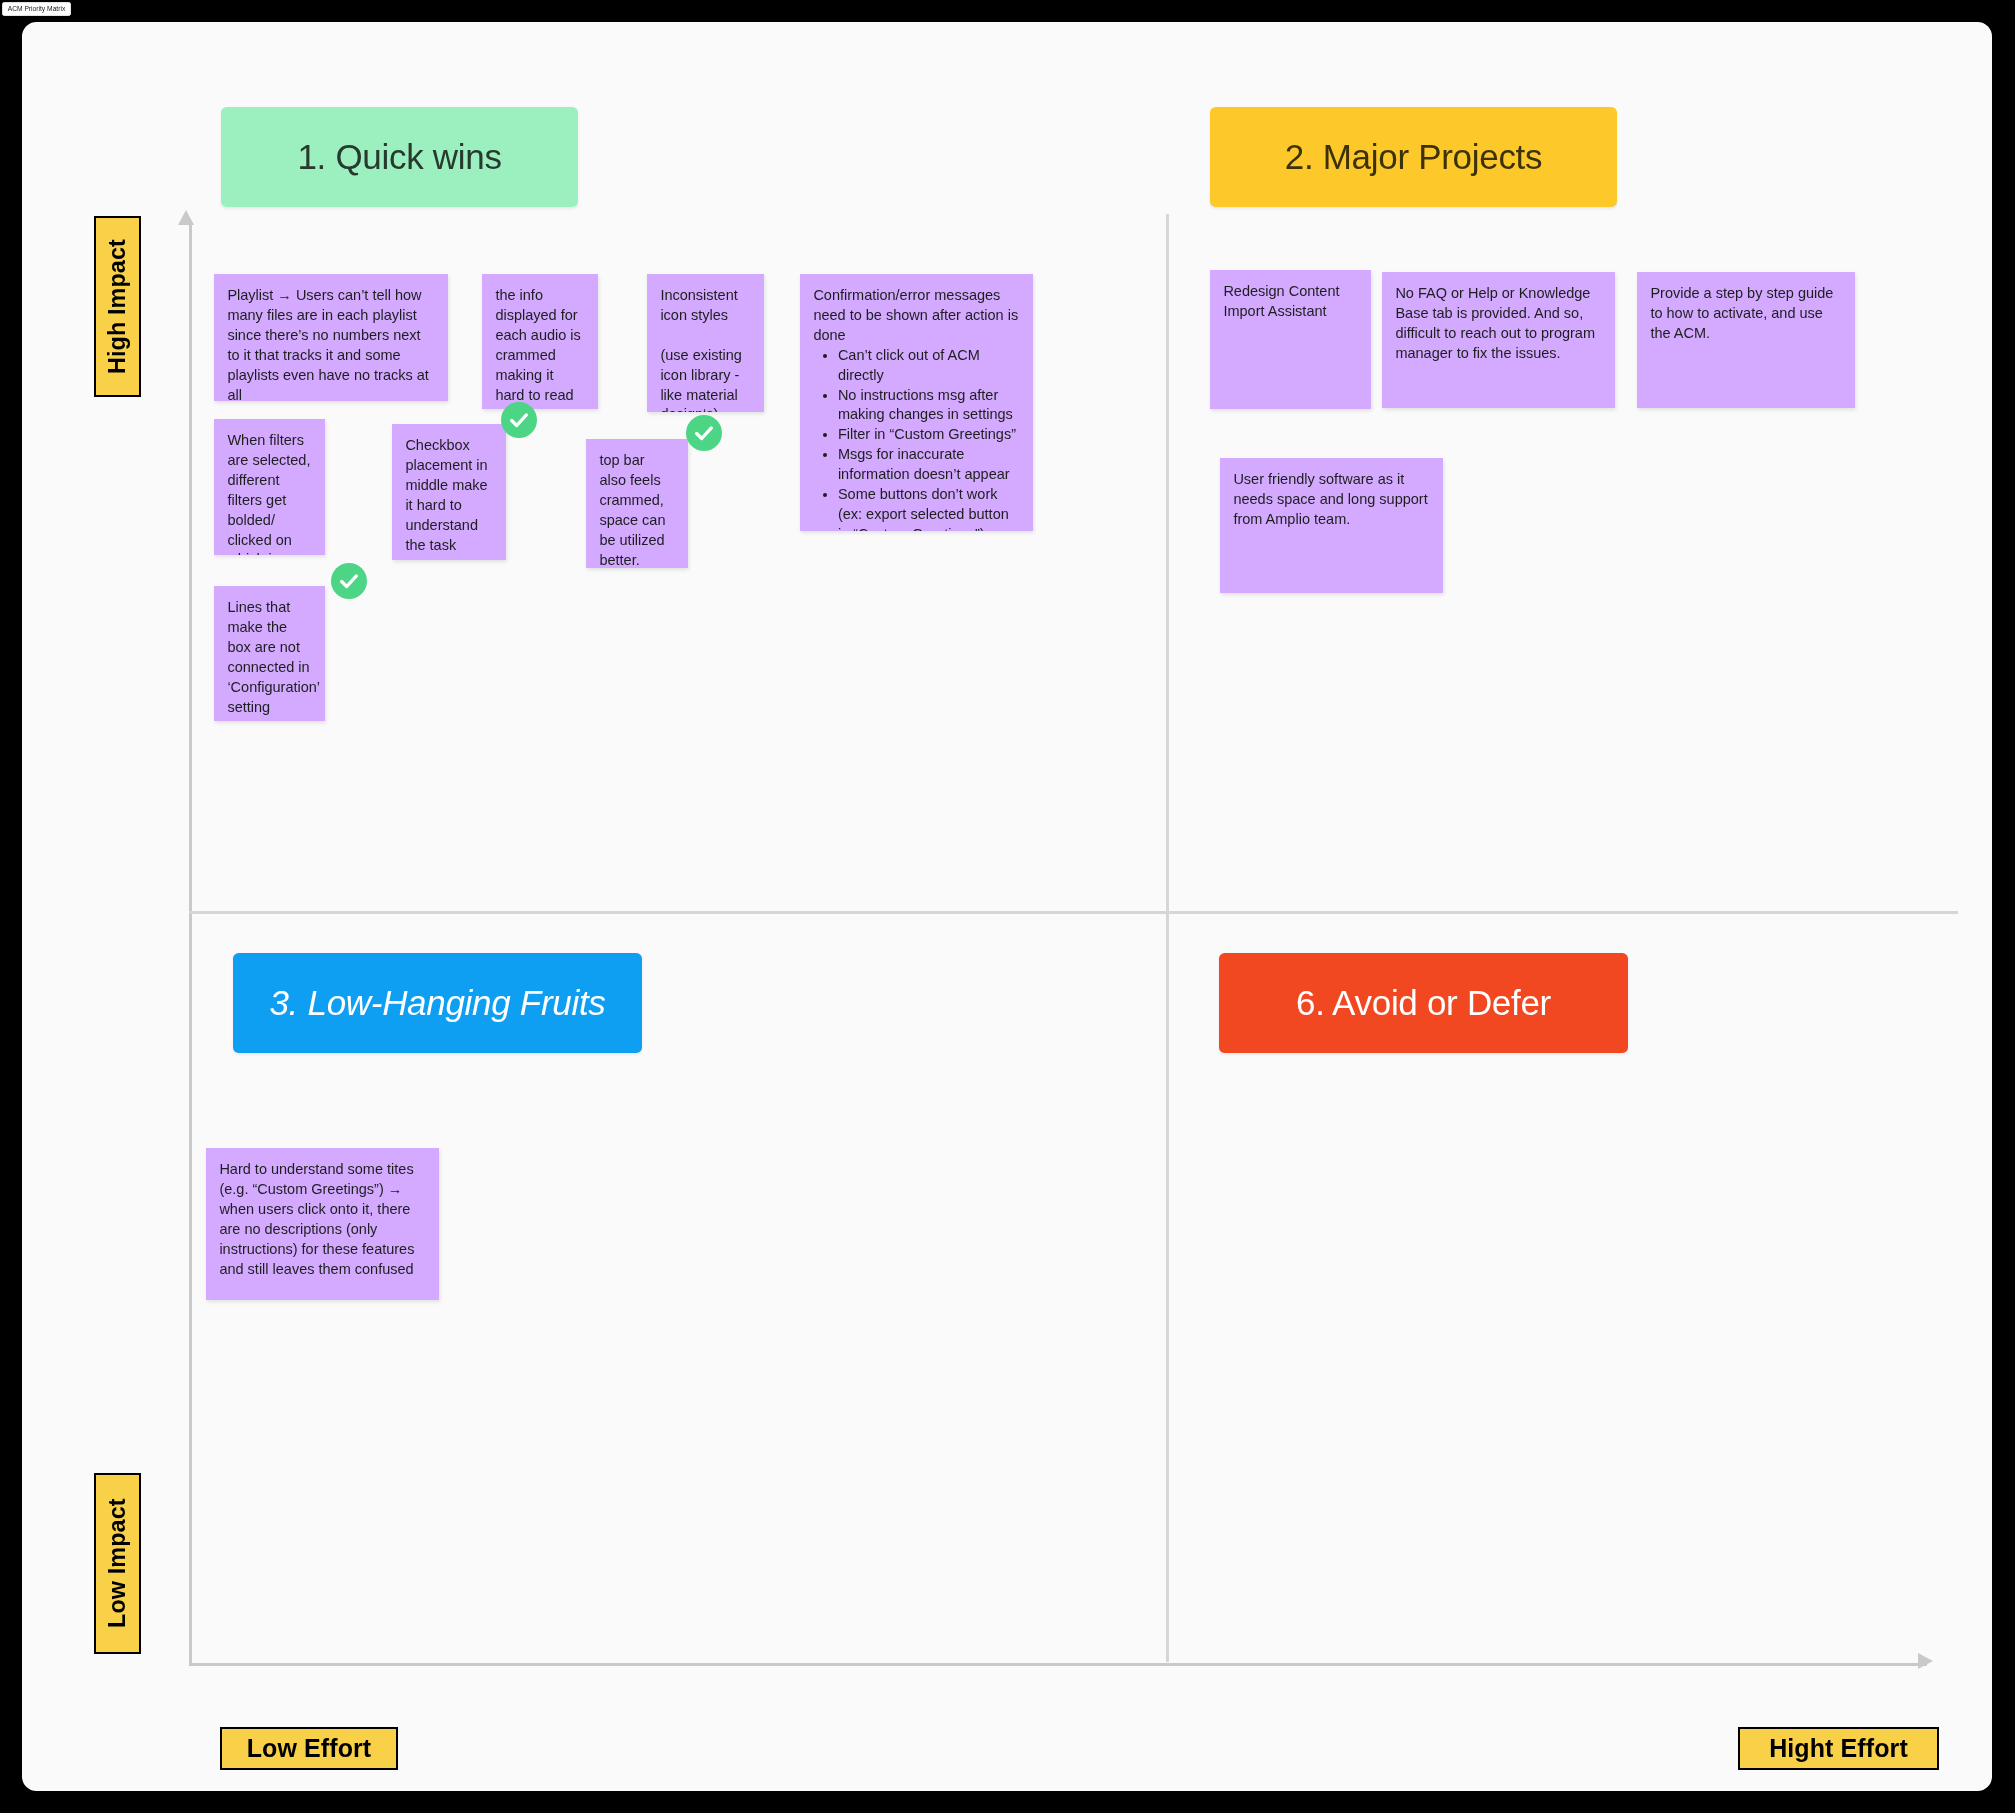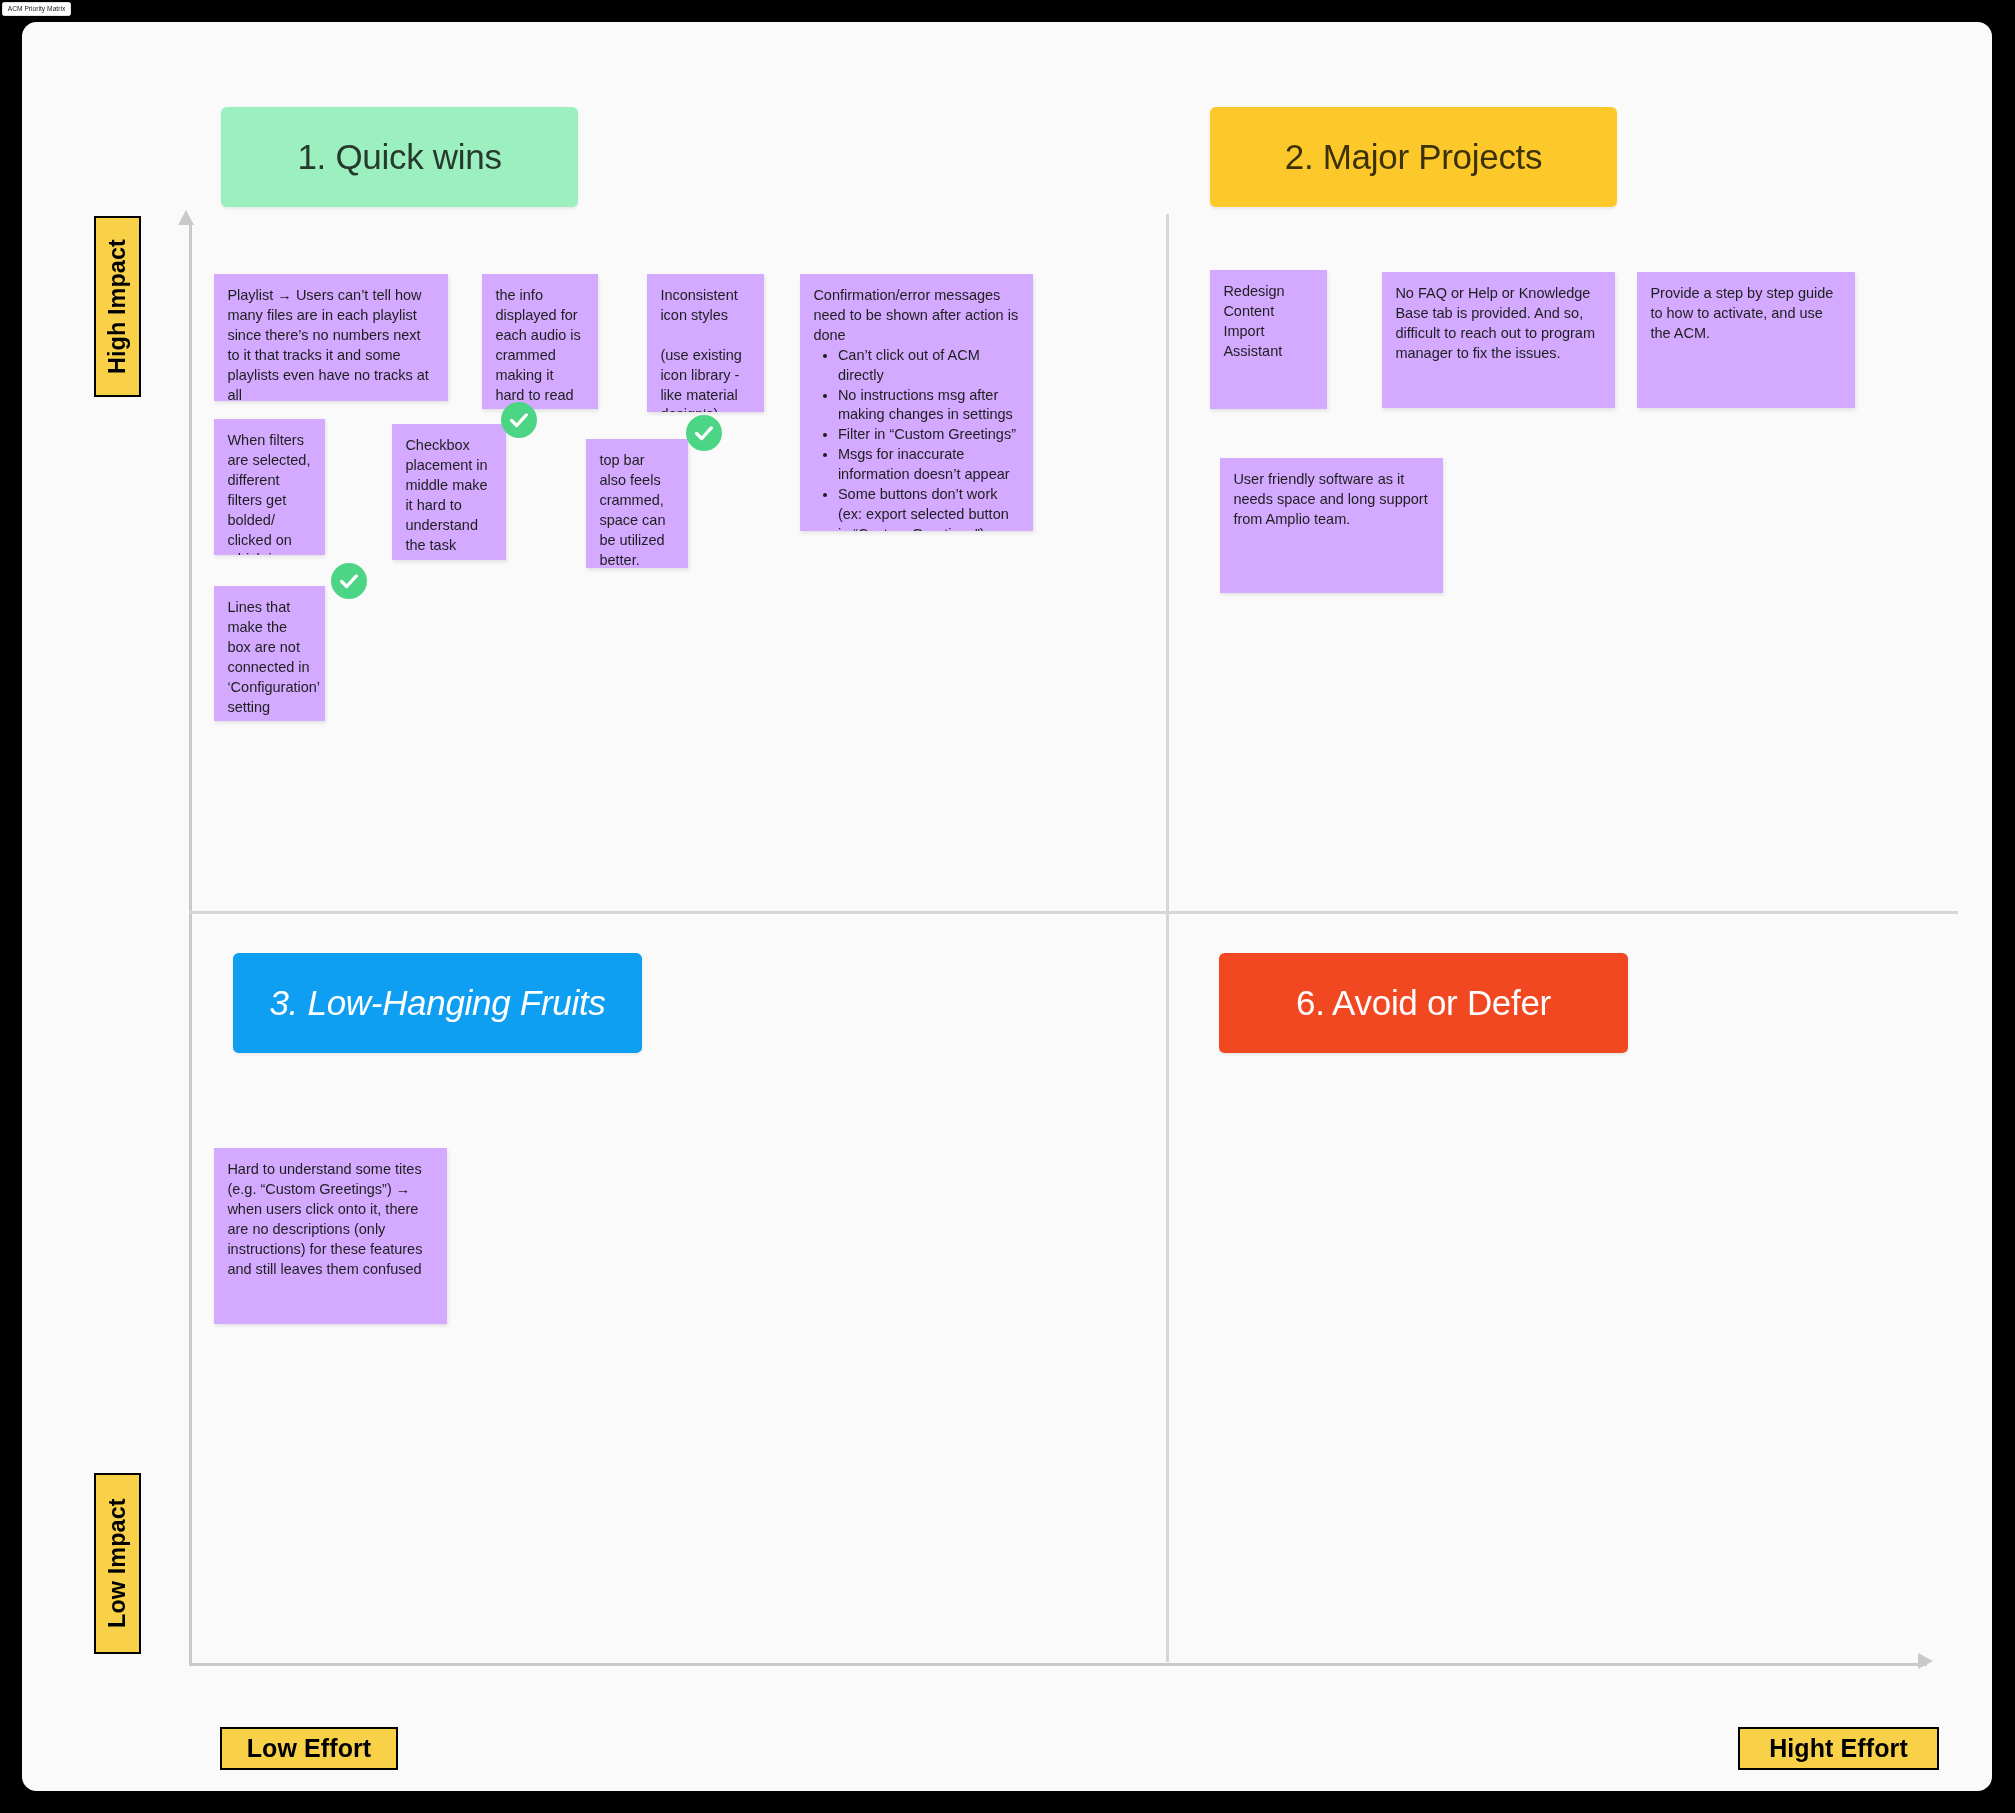--- a/index.html
+++ b/index.html
@@ -190,34 +190,34 @@
 
   <div class="note" style="left:192px; top:564px; width:111px; height:135px; font-size:14.5px;">
     <div class="note-text">Lines that make the box are not connected in ‘Configuration’ setting</div>
   </div>
   <div class="check-badge" style="left:309px; top:541px;">
     <svg viewBox="0 0 24 24">
       <path d="M4 12.5 L9.5 18 L20 6.5" fill="none" stroke="#ffffff" stroke-width="3.6" stroke-linecap="round" stroke-linejoin="round"></path>
     </svg>
   </div>
 
-  <div class="note" style="left:1188px; top:248px; width:117px; height:139px; font-size:14.5px;">
+  <div class="note" style="left:1188px; top:248px; width:161px; height:139px; font-size:14.5px;">
     <div class="note-text">Redesign Content Import Assistant</div>
   </div>
 
   <div class="note" style="left:1360px; top:250px; width:233px; height:136px; font-size:14.5px;">
     <div class="note-text">No FAQ or Help or Knowledge Base tab is provided. And so, difficult to reach out to program manager to fix the issues.</div>
   </div>
 
   <div class="note" style="left:1615px; top:250px; width:218px; height:136px; font-size:14.5px;">
     <div class="note-text">Provide a step by step guide to how to activate, and use the ACM.</div>
   </div>
 
   <div class="note" style="left:1198px; top:436px; width:223px; height:135px; font-size:14.5px;">
     <div class="note-text">User friendly software as it needs space and long support from Amplio team.</div>
   </div>
 
-  <div class="note" style="left:192px; top:1126px; width:233px; height:176px; font-size:14.5px;">
+  <div class="note" style="left:184px; top:1126px; width:233px; height:152px; font-size:14.5px;">
     <div class="note-text">Hard to understand some tites (e.g. “Custom Greetings”) → when users click onto it, there are no descriptions (only instructions) for these features and still leaves them confused</div>
   </div>
 
 </div>
 
 
 </body></html>

